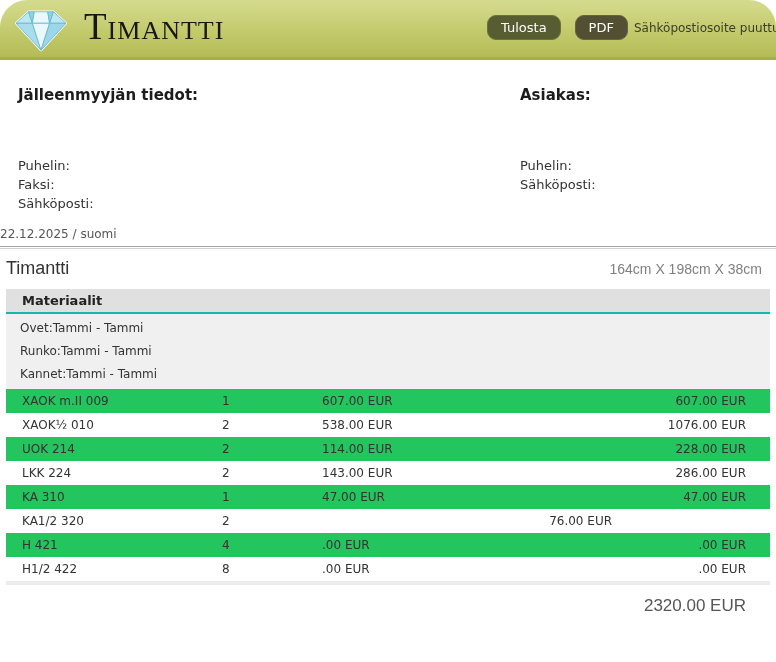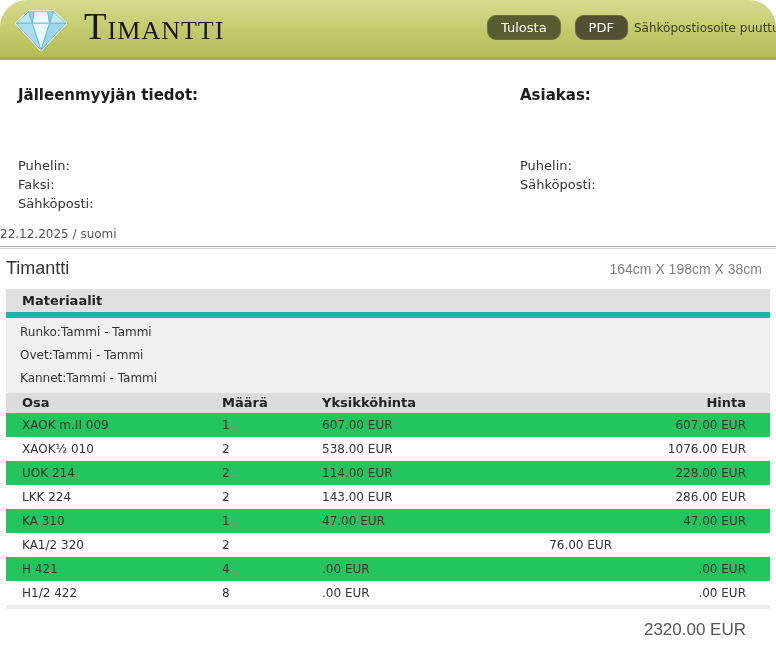--- a/index.html
+++ b/index.html
@@ -71,21 +71,21 @@
     display:flex; align-items:baseline;
     padding:9px 14px 10px 6px;
     font-family:"Liberation Sans", sans-serif;
   }
   .product-title { font-size:18px; color:#333; }
   .product-dims { margin-left:auto; font-size:14px; color:#808080; }
 
   
   .materials-header {
     margin:0 6px; background:#e0e0e0;
-    border-bottom:6px solid #14b8a6;
+    border-bottom:2px solid #14b8a6;
     font-size:13px; font-weight:bold; color:#222;
     padding:4px 0 4px 16px;
   }
   .materials-rows {
     margin:0 6px; background:#f0f0f0;
     padding:3px 0 3px 14px;
     font-size:12px; color:#333;
   }
   .mat-row { line-height:23px; }
 
@@ -164,31 +164,25 @@
 
   <div class="divider"></div>
 
   <div class="product-row">
     <span class="product-title">Timantti</span>
     <span class="product-dims">164cm X 198cm X 38cm</span>
   </div>
 
   <div class="materials-header">Materiaalit</div>
   <div class="materials-rows">
+      <div class="mat-row">Ovet:Tammi - Tammi</div>
       <div class="mat-row">Runko:Tammi - Tammi</div>
-      <div class="mat-row">Ovet:Tammi - Tammi</div>
       <div class="mat-row">Kannet:Tammi - Tammi</div>
     </div>
 
-  <div class="parts-grid parts-head">
-    <div class="hcell c0">Osa</div>
-    <div class="hcell c1">Määrä</div>
-    <div class="hcell c2">Yksikköhinta</div>
-    <div class="hcell c3">Hinta</div>
-  </div>
   <div>
       <div class="parts-grid parts-row odd">
         <div class="cell c0">XAOK m.II 009</div>
         <div class="cell c1">1</div>
         <div class="cell c2">607.00 EUR</div>
         <div class="cell c3">607.00 EUR</div>
       </div>
       <div class="parts-grid parts-row even">
         <div class="cell c0">XAOK½ 010</div>
         <div class="cell c1">2</div>

